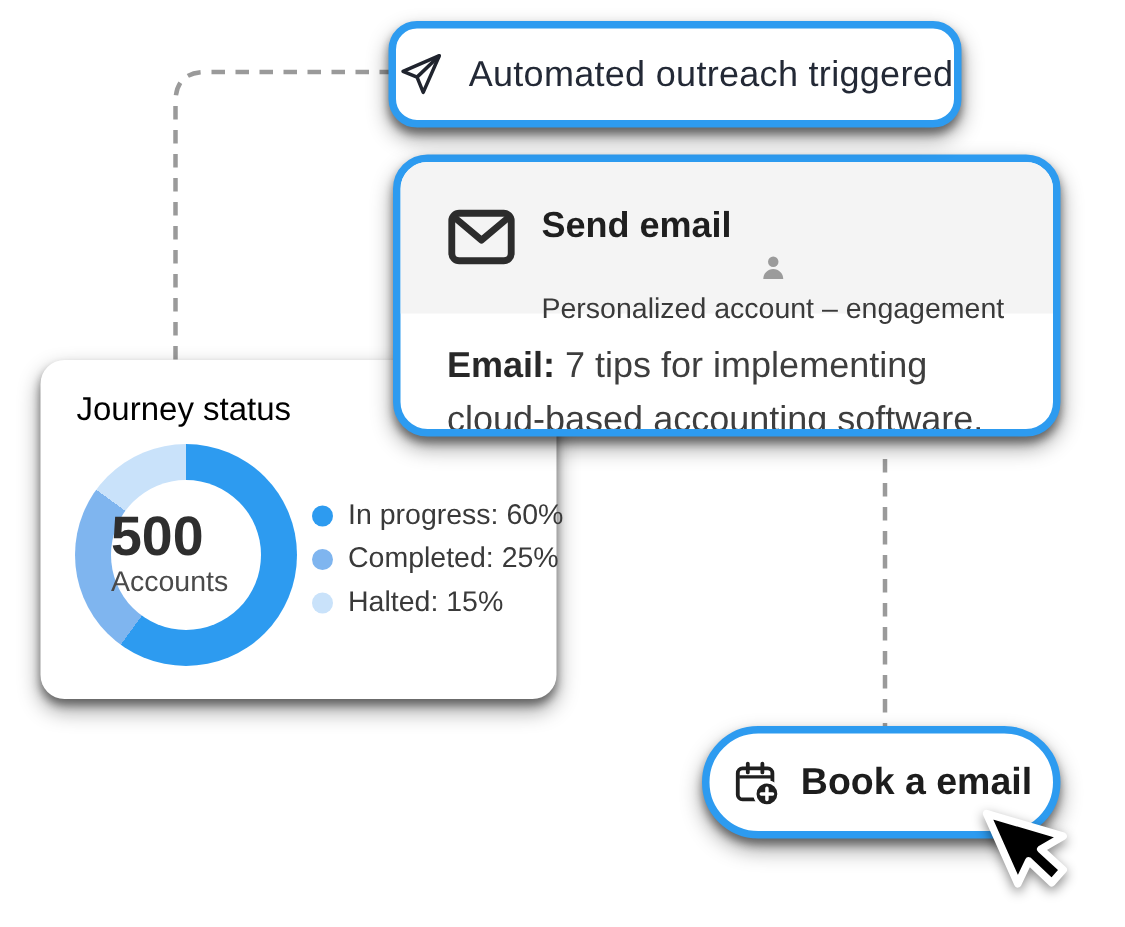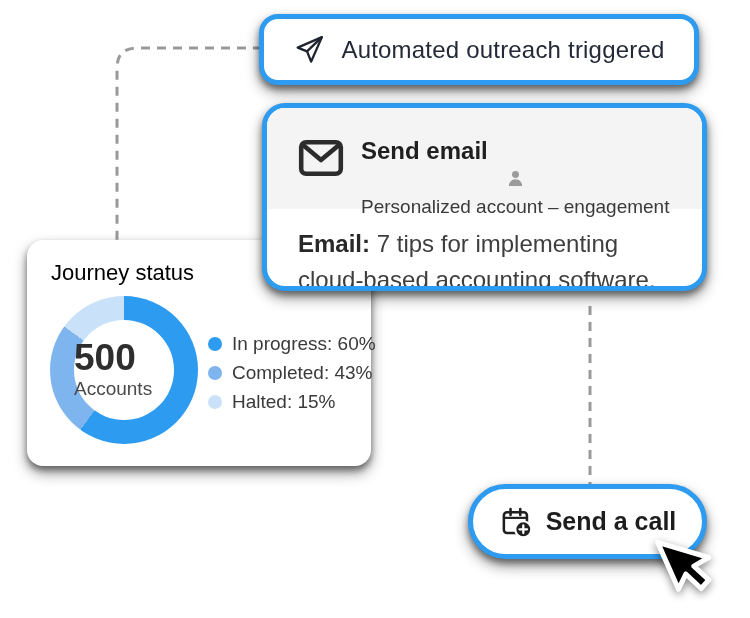--- a/index.html
+++ b/index.html
@@ -9,21 +9,21 @@
     font-family:"Liberation Sans","DejaVu Sans",sans-serif;
   }
   .connectors{position:absolute;left:0;top:0;width:750px;height:618px;}
 
   .shadowed{
     box-shadow:0 4px 6px rgba(0,0,0,0.40), 0 7px 14px rgba(10,10,10,0.42);
   }
 
   
   .trigger-pill{
-    position:absolute;left:259px;top:14px;width:440px;height:71px;
+    position:absolute;left:259px;top:14px;width:382px;height:71px;
     background:#ffffff;border:5px solid #2d9bf0;border-radius:19px;
     display:flex;align-items:center;justify-content:center;gap:15px;
     box-sizing:border-box;cursor:pointer;
   }
   .trigger-pill .label{font-size:24px;font-weight:500;color:#232936;letter-spacing:.2px;white-space:nowrap;}
 
   
   .email-card{
     position:absolute;left:262px;top:103px;width:445px;height:188px;
     background:#ffffff;border:5px solid #2d9bf0;border-radius:23px;
@@ -91,21 +91,21 @@
       </div>
     </div>
 
     <div class="legend">
       <div class="legend-row">
         <span class="legend-dot" style="background: rgb(45, 155, 240);"></span>
         <span class="legend-label">In progress: 60%</span>
       </div>
       <div class="legend-row">
         <span class="legend-dot" style="background: rgb(127, 181, 239);"></span>
-        <span class="legend-label">Completed: 43%</span>
+        <span class="legend-label">Completed: 25%</span>
       </div>
       <div class="legend-row">
         <span class="legend-dot" style="background: rgb(201, 226, 250);"></span>
         <span class="legend-label">Halted: 15%</span>
       </div>
     </div>
   </div>
 
   <div class="email-card shadowed">
     <div class="header">
@@ -138,21 +138,21 @@
   </div>
 
   <div class="book-pill shadowed">
     <svg class="icon" width="34" height="34" viewBox="0 0 28 28">
       <rect x="4" y="6" width="19" height="17" rx="2.6" fill="none" stroke="#1f1f1f" stroke-width="2.1"></rect>
       <path d="M9.5 3.4 v4.8 M17.5 3.4 v4.8" fill="none" stroke="#1f1f1f" stroke-width="2.1" stroke-linecap="round"></path>
       <path d="M4.8 10.6 h17.4" stroke="#1f1f1f" stroke-width="1.8"></path>
       <circle cx="20" cy="20" r="6.6" fill="#1f1f1f" stroke="#ffffff" stroke-width="1.8"></circle>
       <path d="M20 16.9 v6.2 M16.9 20 h6.2" stroke="#ffffff" stroke-width="1.9" stroke-linecap="round"></path>
     </svg>
-    <span class="label">Send a call</span>
+    <span class="label">Book a email</span>
   </div>
 
   <svg class="cursor" viewBox="0 0 26 30">
     <g transform="rotate(-24 13 15)">
       <path d="M6 1.5 L6 23 L11.4 18.4 L14.8 26.6 L19.2 24.6 L15.8 16.8 L23 16 Z" fill="#000000" stroke="#ffffff" stroke-width="2.1" stroke-linejoin="round"></path>
     </g>
   </svg>
 
 </div>
 

